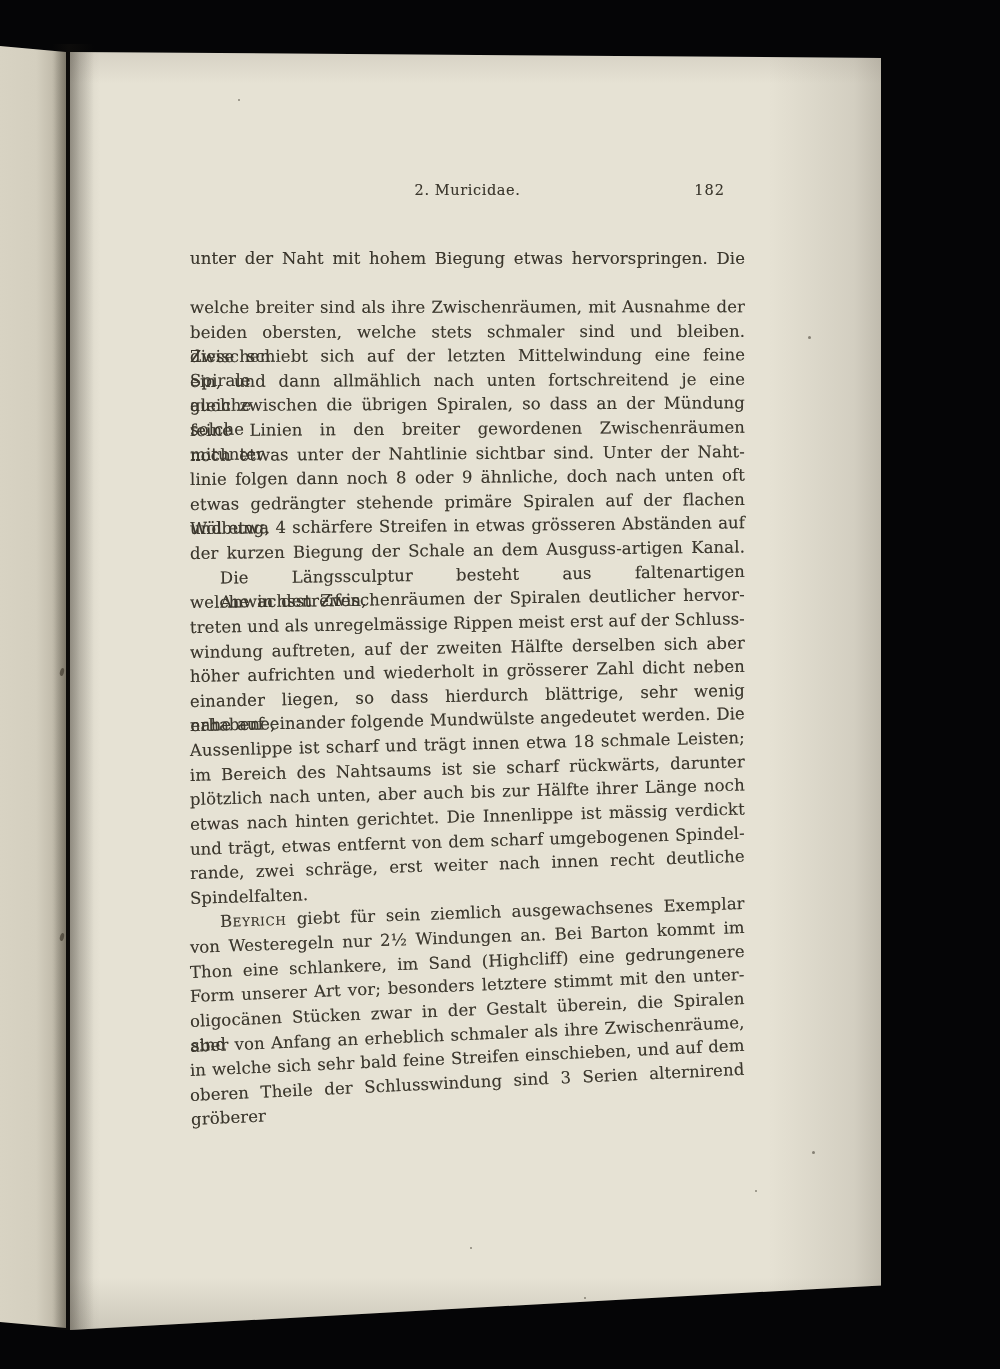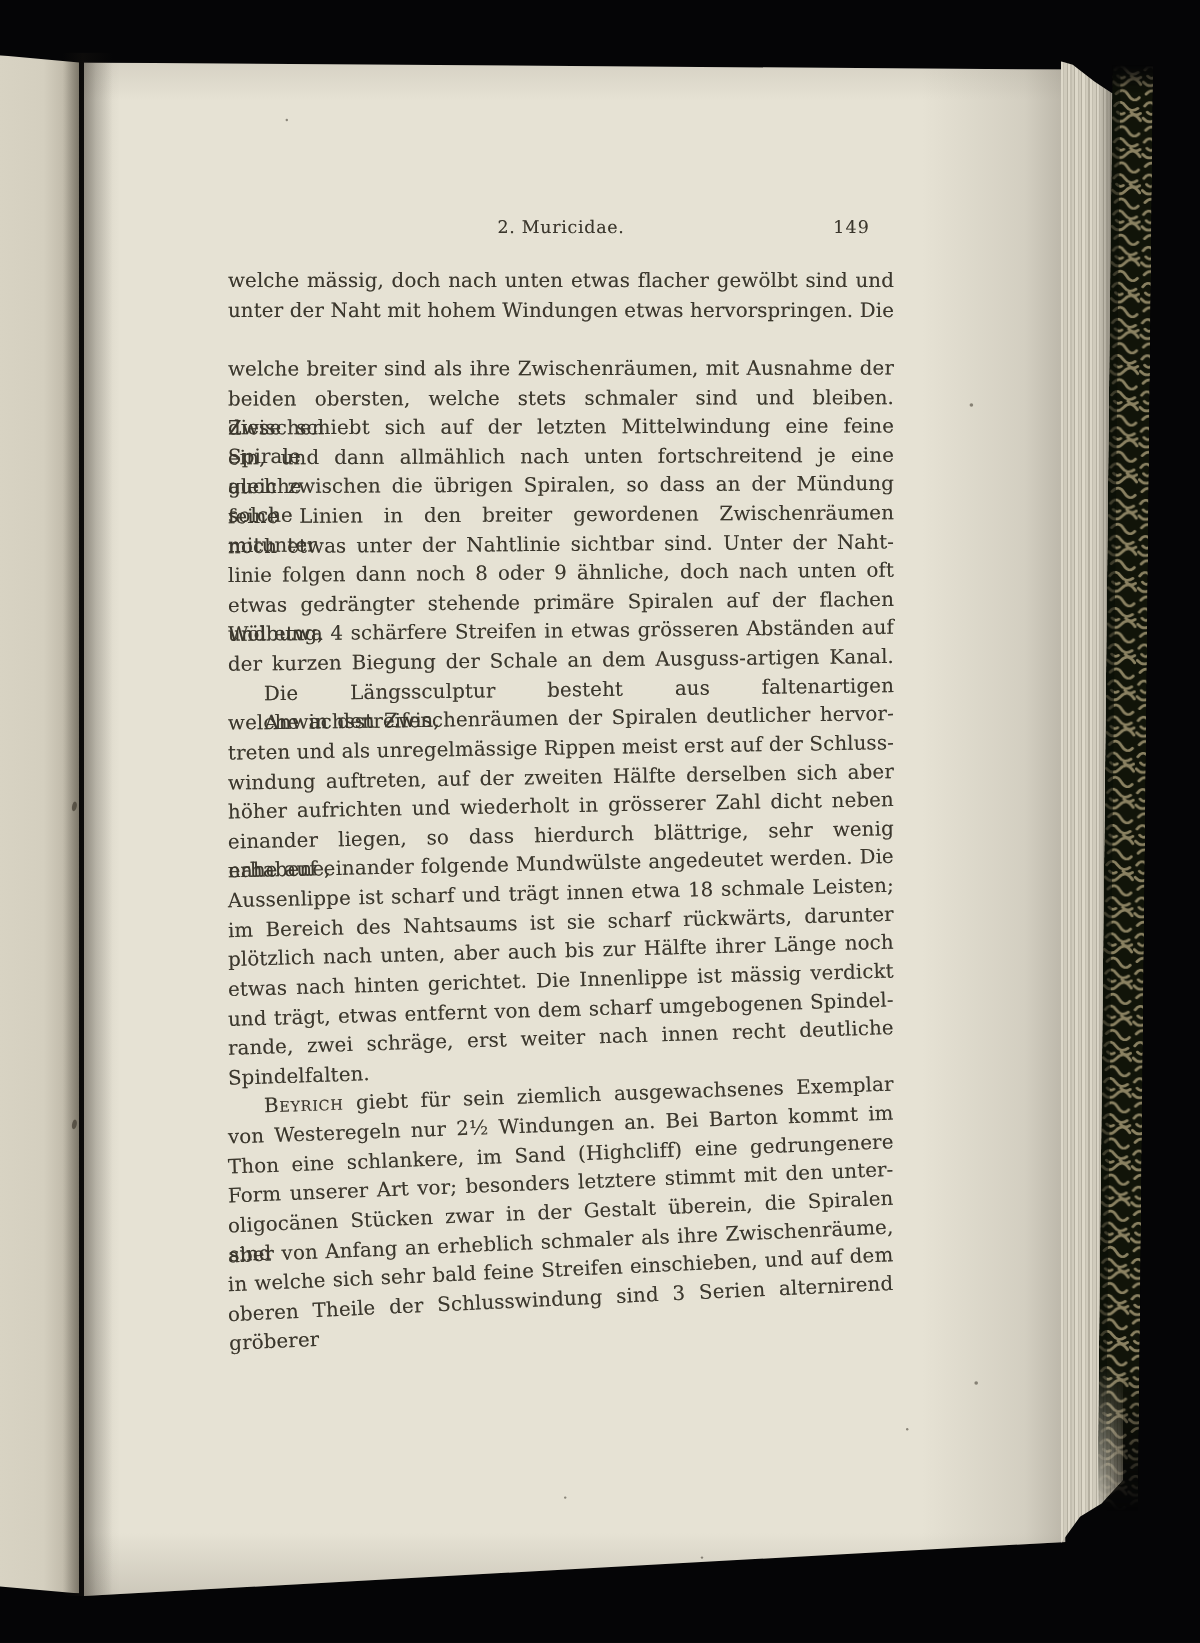--- a/index.html
+++ b/index.html
@@ -1,16 +1,16 @@
 <!DOCTYPE html>
 <html><head>
 <meta charset="utf-8">
 <style>
   html,body{margin:0;padding:0;background:#050506;}
-  #scene{position:relative;width:1000px;height:1369px;background:#050506;overflow:hidden;
+  #scene{position:relative;width:881px;height:1369px;background:#050506;overflow:hidden;
          font-family:"DejaVu Serif","Liberation Serif",serif;}
 
   
   .facing-page{position:absolute;left:0;top:44px;width:66px;height:1284px;
     background:linear-gradient(90deg,#d8d3c3 0%,#d4cfbf 55%,#c0baaa 82%,#9b9585 100%);
     clip-path:polygon(0 2px,100% 8px,100% 1284px,0 1278px);}
 
   
   .main-page{position:absolute;left:70px;top:50px;width:818px;height:1282px;
     background-color:#e6e2d4;
@@ -62,25 +62,24 @@
 </head>
 <body>
 
 <div id="scene">
 
   <div class="facing-page"></div>
 
   <div class="main-page">
     <div class="running-header">
       <span class="chapter">2. Muricidae.</span>
-      <span class="pageno">149</span>
+      <span class="pageno">182</span>
     </div>
     <div class="text-block">
-        <div class="line jl" style="top: 172px; transform: rotate(0deg);">welche mässig, doch nach unten etwas flacher gewölbt sind und</div>
-        <div class="line jl" style="top: 196.6px; transform: rotate(-0.019deg);">unter der Naht mit hohem Windungen etwas hervorspringen. Die</div>
+        <div class="line jl" style="top: 196.6px; transform: rotate(-0.019deg);">unter der Naht mit hohem Biegung etwas hervorspringen. Die</div>
         <div class="line jl" style="top: 245.9px; transform: rotate(-0.087deg);">welche breiter sind als ihre Zwischenräumen, mit Ausnahme der</div>
         <div class="line jl" style="top: 270.5px; transform: rotate(-0.13deg);">beiden obersten, welche stets schmaler sind und bleiben. Zwischen</div>
         <div class="line jl" style="top: 295.1px; transform: rotate(-0.177deg);">diese schiebt sich auf der letzten Mittelwindung eine feine Spirale</div>
         <div class="line jl" style="top: 319.7px; transform: rotate(-0.229deg);">ein, und dann allmählich nach unten fortschreitend je eine gleiche</div>
         <div class="line jl" style="top: 344.3px; transform: rotate(-0.284deg);">auch zwischen die übrigen Spiralen, so dass an der Mündung solche</div>
         <div class="line jl" style="top: 369px; transform: rotate(-0.342deg);">feine Linien in den breiter gewordenen Zwischenräumen mitunter</div>
         <div class="line jl" style="top: 393.6px; transform: rotate(-0.403deg);">noch etwas unter der Nahtlinie sichtbar sind. Unter der Naht-</div>
         <div class="line jl" style="top: 418.2px; transform: rotate(-0.467deg);">linie folgen dann noch 8 oder 9 ähnliche, doch nach unten oft</div>
         <div class="line jl" style="top: 442.8px; transform: rotate(-0.534deg);">etwas gedrängter stehende primäre Spiralen auf der flachen Wölbung,</div>
         <div class="line jl" style="top: 467.4px; transform: rotate(-0.603deg);">und etwa 4 schärfere Streifen in etwas grösseren Abständen auf</div>

